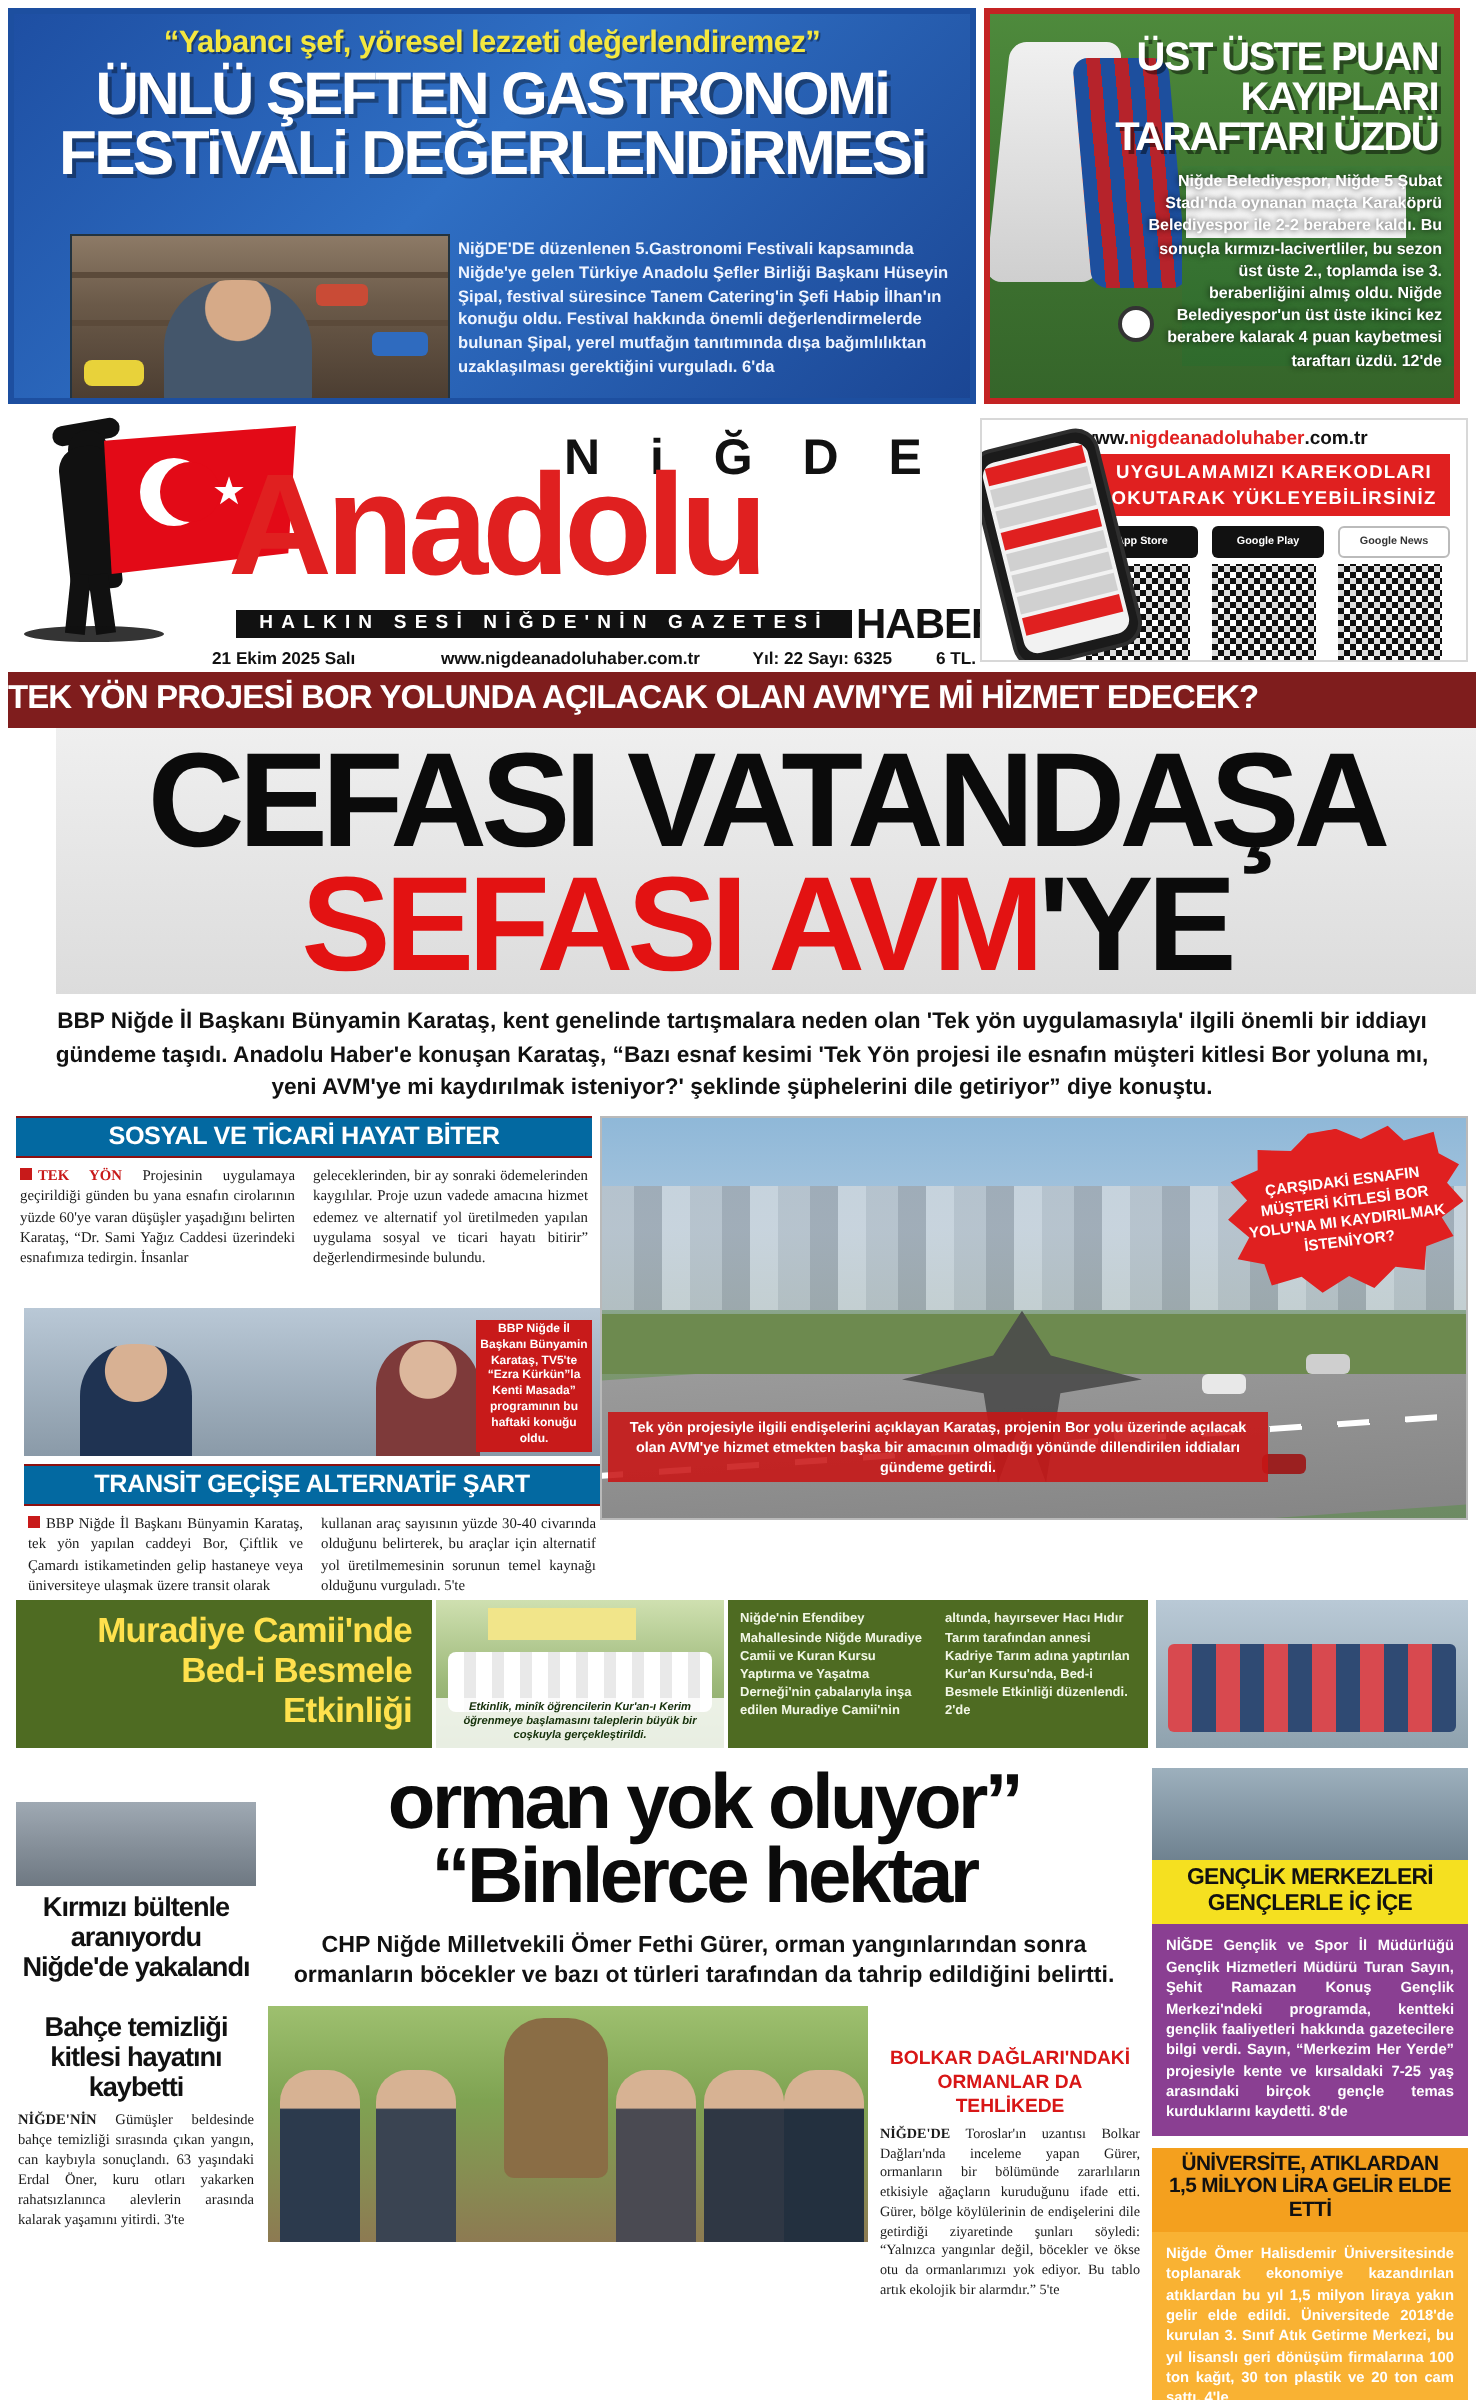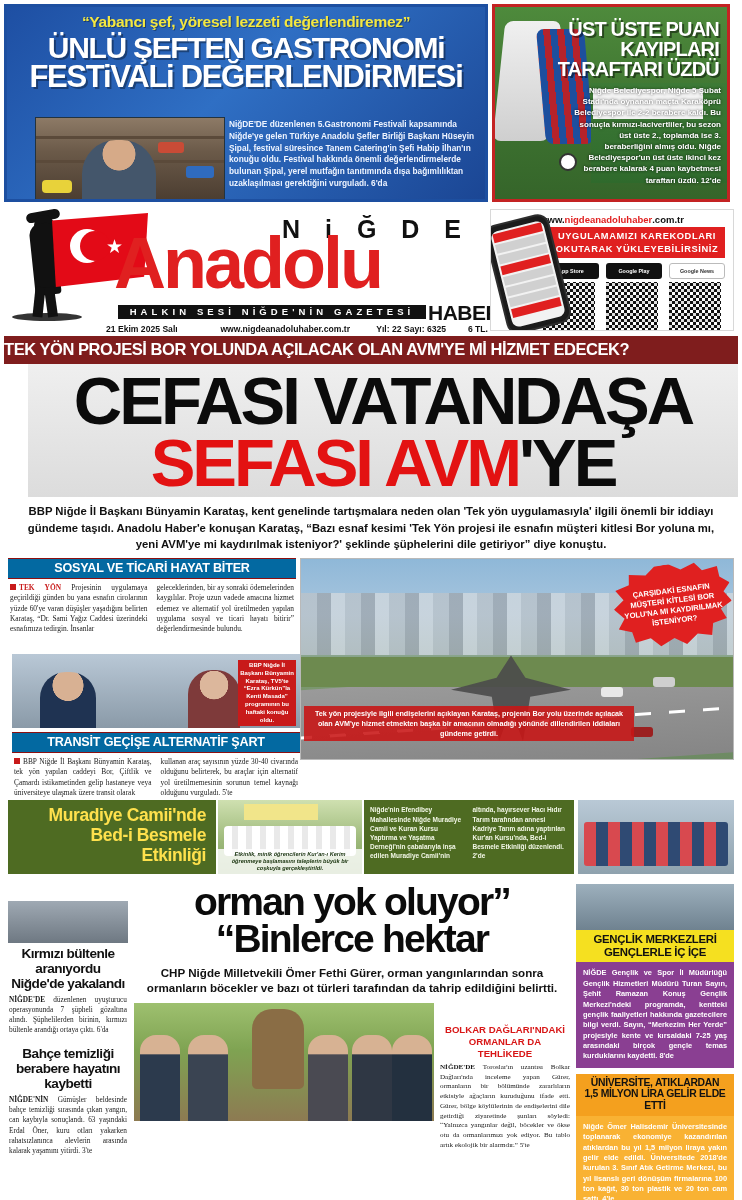--- a/index.html
+++ b/index.html
@@ -565,25 +565,24 @@
 
   <div class="lower">
 
     <div class="col-left">
       <div class="thumb"></div>
       <div class="cl-head">
         <div>Kırmızı bültenle</div>
         <div>aranıyordu</div>
         <div>Niğde'de yakalandı</div>
       </div>
-      <div class="cl-body"><span class="ln">NİĞDE'DE</span> <span>düzenlenen uyuşturucu operasyonunda 7 şüpheli gözaltına alındı. Şüphelilerden birinin, kırmızı bültenle arandığı ortaya çıktı. 6'da</span></div>
 
       <div class="cl-head" style="margin-top:8px">
         <div>Bahçe temizliği</div>
-        <div>berabere hayatını</div>
+        <div>kitlesi hayatını</div>
         <div>kaybetti</div>
       </div>
       <div class="cl-body"><span class="ln">NİĞDE'NİN</span> <span>Gümüşler beldesinde bahçe temizliği sırasında çıkan yangın, can kaybıyla sonuçlandı. 63 yaşındaki Erdal Öner, kuru otları yakarken rahatsızlanınca alevlerin arasında kalarak yaşamını yitirdi. 3'te</span></div>
     </div>
 
     <div class="col-mid">
       <div class="orman-h">
         <div style="position:relative">
           <div class="redswipe"></div>
           <span>orman yok oluyor”</span>

